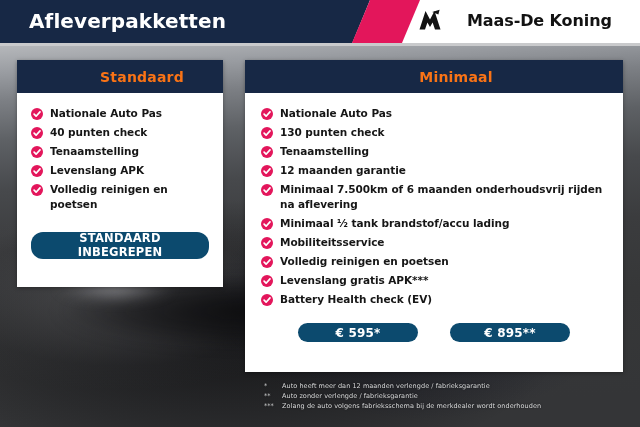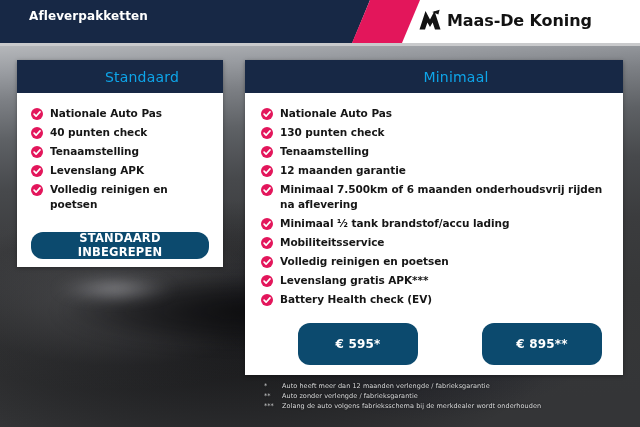--- a/index.html
+++ b/index.html
@@ -82,33 +82,33 @@
     left: 352px; top: 0;
     width: 68px;
     height: 43px;
     background: #e3165b;
     clip-path: polygon(26.5% 0, 100% 0, 73.5% 100%, 0 100%);
   }
   #header-title {
     position: absolute;
     left: 29px;
     top: 9px;
-    font-size: 12px;
+    font-size: 20px;
     font-weight: bold;
     color: #ffffff;
     letter-spacing: 0.1px;
     white-space: nowrap;
   }
   #brand {
     position: absolute;
     left: 418px;
     top: 9px;
     display: flex;
     align-items: center;
-    gap: 5px;
+    gap: 25px;
     white-space: nowrap;
     justify-content: center;
   }
   #brand-mark {
     display: block;
     width: 24px;
     height: 22px;
   }
   #brand-name {
     font-size: 16px;
@@ -142,28 +142,28 @@
     width: 378px;
   }
   .card-header {
     background: #172845;
     height: 33px;
     display: flex;
     align-items: center;
     justify-content: center;
   }
   .card-header-title {
-    color: #0ea5e9;
+    color: #f97316;
     font-size: 14px;
-    font-weight: normal;
+    font-weight: bold;
     letter-spacing: 0.2px;
     margin-left: 44px;
   }
   .card-body {
-    padding: 11px 0 4px 0;
+    padding: 11px 0 24px 0;
   }
 
   
   .feature-list {
     list-style: none;
     margin: 0;
     padding: 0;
   }
   .feature-item {
     display: flex;
@@ -210,24 +210,23 @@
     letter-spacing: 0.2px;
   }
   #price-row {
     display: flex;
     justify-content: center;
     gap: 32px;
     padding: 14px 0 6px 0;
   }
   .price-button {
     width: 120px;
-    height: 42px;
+    height: 19px;
     font-size: 12px;
     letter-spacing: 0.2px;
-    margin-left: 32px;
   }
 
   
   #footnotes {
     position: absolute;
     left: 264px;
     top: 381px;
     width: 360px;
   }
   .footnote {

